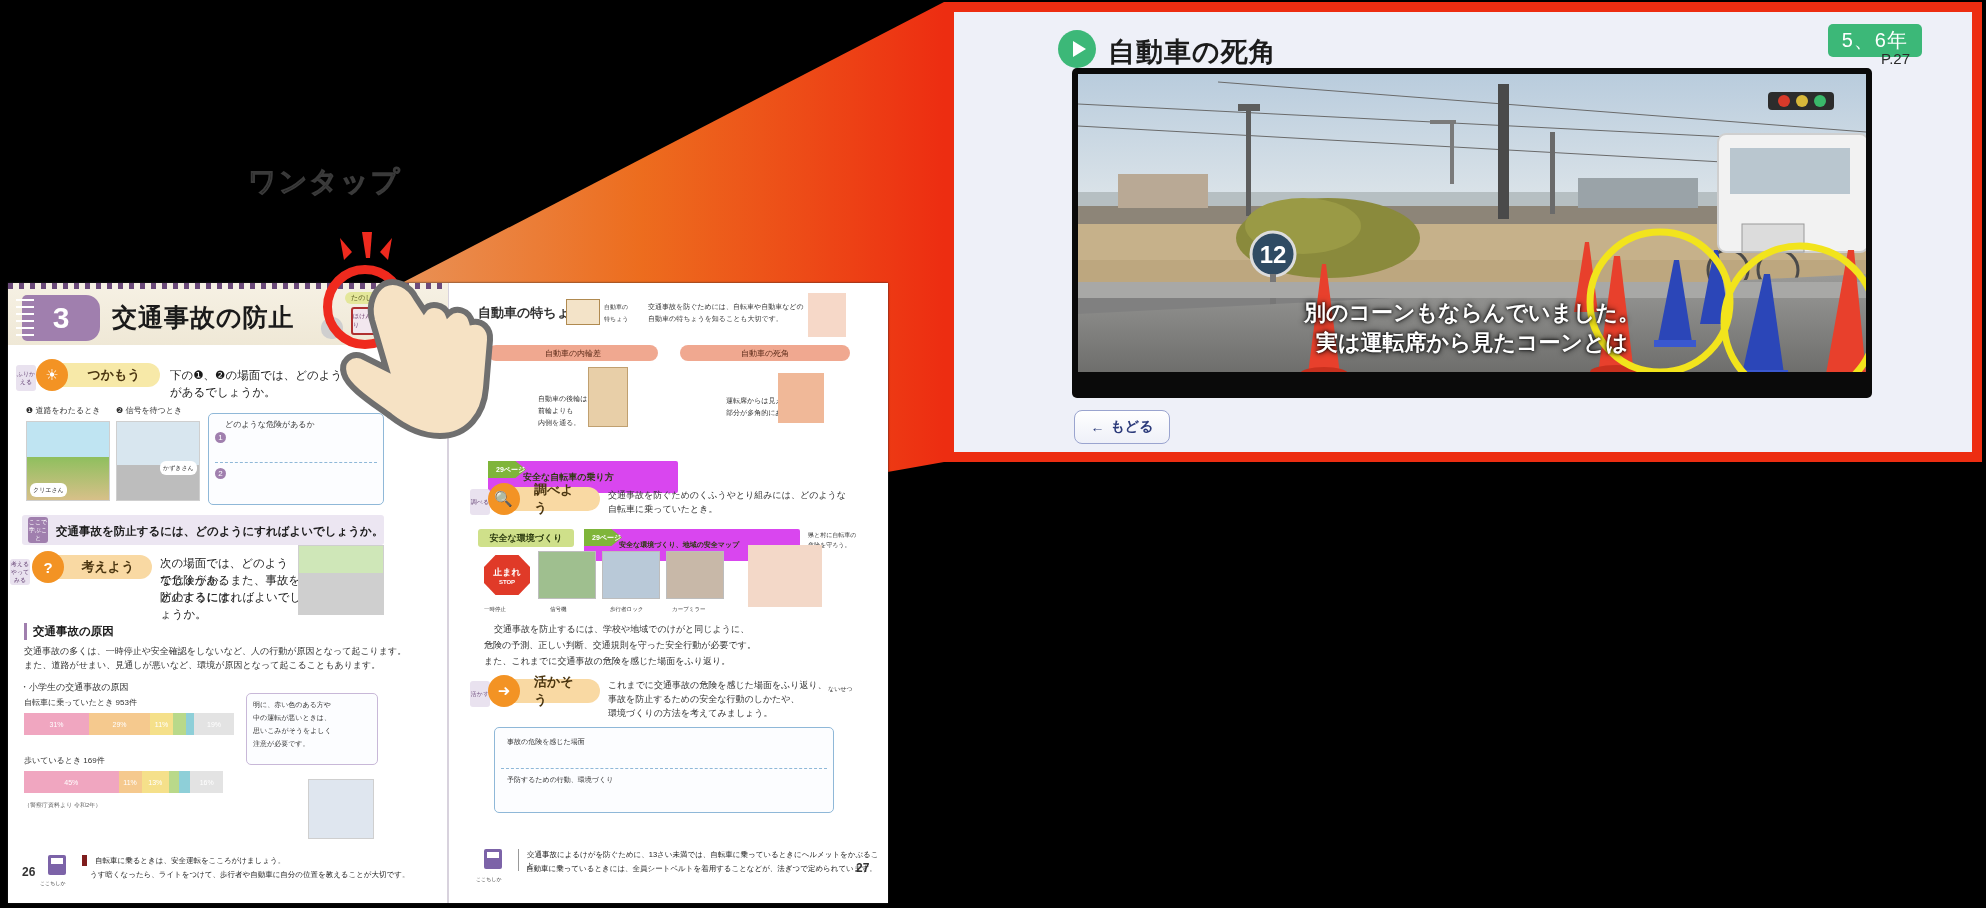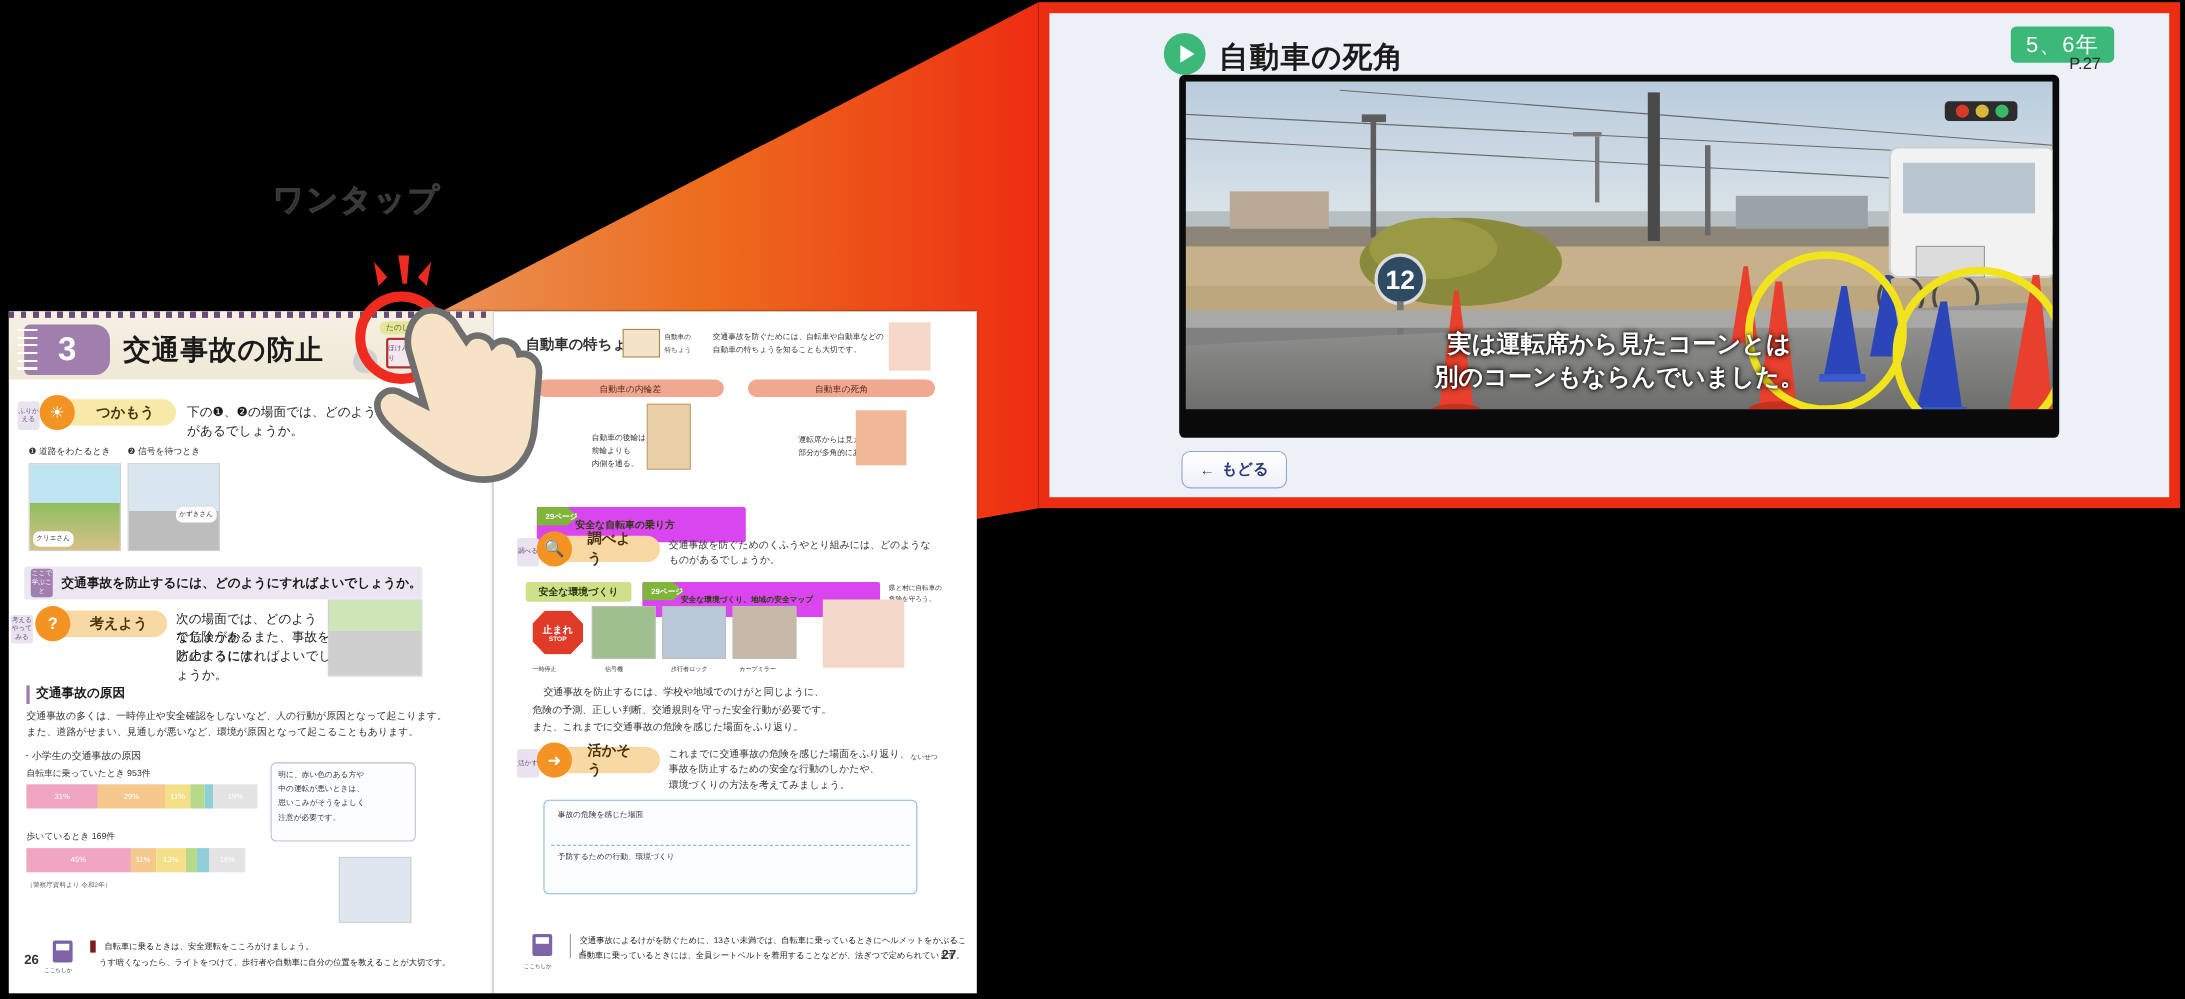--- a/index.html
+++ b/index.html
@@ -275,20 +275,26 @@
     </div>
     <div class="bodytext" style="left:162px; top:84px; width:210px;">下の❶、❷の場面では、どのような危険があるでしょうか。</div>
 
     <div class="tiny" style="left:18px; top:122px;">❶ 道路をわたるとき</div>
     <div class="tiny" style="left:108px; top:122px;">❷ 信号を待つとき</div>
     <div class="thumb th1" style="left:18px; top:138px; width:84px; height:80px;"></div>
     <div class="thumb th2" style="left:108px; top:138px; width:84px; height:80px;"></div>
     <div class="tiny" style="left:22px; top:200px; background:#fff; padding:1px 3px; border-radius:6px; font-size:6px;">クリエさん</div>
     <div class="tiny" style="left:152px; top:178px; background:#fff; padding:1px 3px; border-radius:6px; font-size:6px;">かずきさん</div>
 
+    <div class="answerbox" style="left:200px; top:130px; width:176px; height:92px;">
+      <div class="tiny" style="left:16px; top:5px;">どのような危険があるか</div>
+      <div class="numdot" style="left:6px; top:18px;">1</div>
+      <div class="dash" style="top:48px;"></div>
+      <div class="numdot" style="left:6px; top:54px;">2</div>
+    </div>
 
     <div class="lilacband" style="left:14px; top:232px; width:362px; height:30px;"></div>
     <div class="sec-label" style="left:20px; top:234px; background:#a07fae; color:#fff;">ここで学ぶこと</div>
     <div class="bodytext" style="left:48px; top:240px; font-weight:bold;">交通事故を防止するには、どのようにすればよいでしょうか。</div>
 
     <div class="sec-label" style="left:2px; top:276px;">考えるやってみる</div>
     <div class="pill orange" style="left:36px; top:272px; width:108px;">
       <span class="bulb">?</span>
       <span>考えよう</span>
     </div>
@@ -361,21 +367,21 @@
       <span class="gbadge" style="left:4px;top:3px;background:transparent;color:#fff;">29ページ</span>
       <span>安全な自転車の乗り方</span>
     </div>
 
     <div class="sec-label" style="left:462px; top:206px;">調べる</div>
     <div class="pill orange" style="left:492px; top:204px; width:100px;">
       <span class="bulb">🔍</span>
       <span>調べよう</span>
     </div>
     <div class="tiny" style="left:600px; top:206px; font-size:9px;">交通事故を防ぐためのくふうやとり組みには、どのような</div>
-    <div class="tiny" style="left:600px; top:220px; font-size:9px;">ものがあるでしょうか。</div>
+    <div class="tiny" style="left:600px; top:220px; font-size:9px;">自転車に乗っていたとき。</div>
 
     <div style="position:absolute;left:470px;top:246px;width:96px;height:18px;background:#cfe08a;border-radius:3px;font-size:9px;color:#2c3b10;display:flex;align-items:center;justify-content:center;font-weight:bold;">安全な環境づくり</div>
     <div class="green-arrow" style="left:576px; top:246px; width:216px;">
       <span class="gbadge" style="left:4px;top:3px;background:transparent;color:#fff;">29ページ</span>
       <span style="font-size:7px;">安全な環境づくり、地域の安全マップ</span>
     </div>
     <div class="tiny" style="left:800px; top:246px; font-size:6px;">県と村に自転車の</div>
     <div class="tiny" style="left:800px; top:256px; font-size:6px;">危険を守ろう。</div>
 
     <div class="redsign" style="left:476px; top:272px;">
@@ -513,22 +519,22 @@
               <polygon points="622,250 652,250 640,176 636,176" fill="#2b46b8"></polygon>
               <polygon points="664,300 706,300 692,200 686,200" fill="#2b46b8"></polygon>
               <rect x="660" y="296" width="50" height="8" fill="#3a58d0"></rect>
             </g>
 
             <circle cx="582" cy="228" r="70" fill="none" stroke="#f2e41c" stroke-width="7"></circle>
             <circle cx="722" cy="248" r="76" fill="none" stroke="#f2e41c" stroke-width="7"></circle>
           </svg>
 
           <div class="subtitle">
+            <div>別のコーンもならんでいました。</div>
             <div>実は運転席から見たコーンとは</div>
-            <div>別のコーンもならんでいました。</div>
           </div>
         </div>
 
       </div>
 
       <div class="back-btn">
         <span>←</span>
         <span>もどる</span>
       </div>
     </div>

